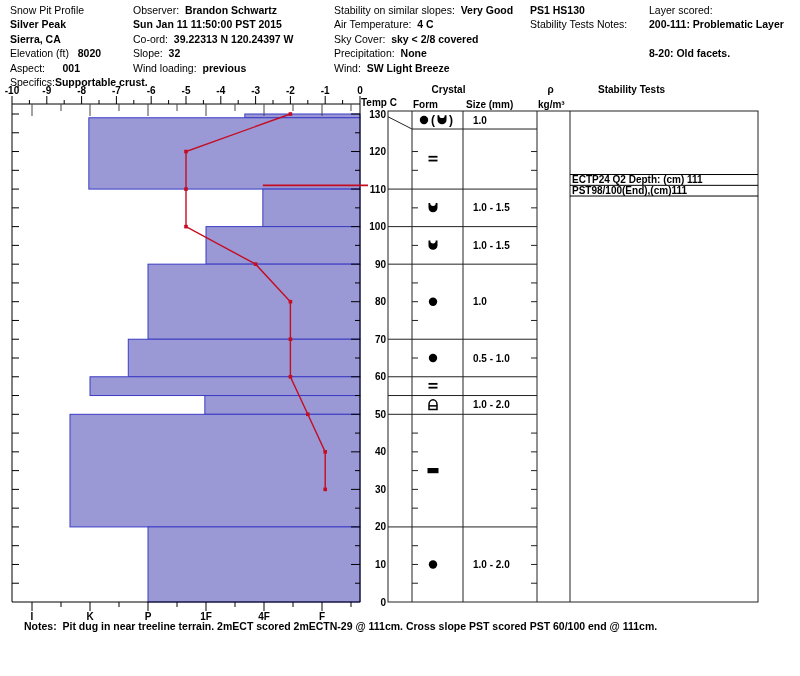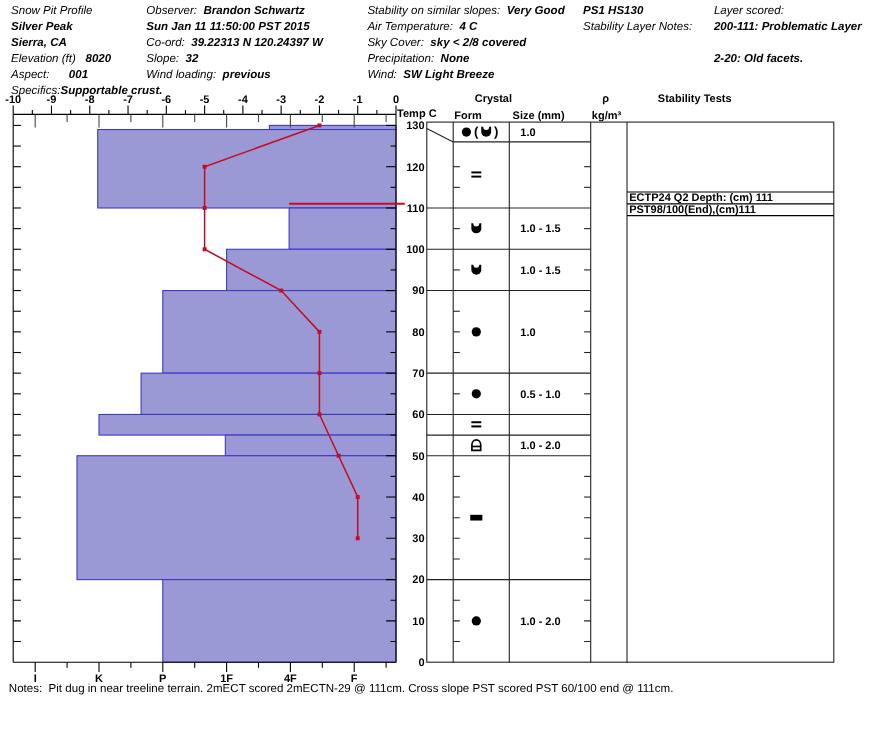--- a/index.html
+++ b/index.html
@@ -1,34 +1,34 @@
 <!DOCTYPE html>
 <html><head>
 <meta charset="utf-8">
 <style>
   html,body{margin:0;padding:0;background:#fff;}
   #page{position:relative;width:800px;height:676px;background:#ffffff;overflow:hidden;
         font-family:"Liberation Sans",sans-serif;color:#000;}
   .hcol{position:absolute;top:3px;white-space:pre;font-size:10.5px;line-height:14.4px;}
-  .hline{height:14.4px;font-style:italic;}
+  .hline{height:14.4px;}
   .b{font-weight:bold;}
   #chart{position:absolute;left:0;top:0;}
-  #notes{position:absolute;left:8px;top:620px;font-size:10.5px;font-weight:normal;white-space:pre;}
+  #notes{position:absolute;left:24px;top:620px;font-size:10.5px;font-weight:bold;white-space:pre;}
   svg text{font-family:"Liberation Sans",sans-serif;}
 </style>
 </head>
 <body>
 
 <div id="page">
   <div id="header">
       <div class="hcol" style="left: 10px;"><div class="hline"><span>Snow Pit Profile</span></div><div class="hline"><span class="b">Silver Peak</span></div><div class="hline"><span class="b">Sierra, CA</span></div><div class="hline"><span>Elevation (ft)   </span><span class="b">8020</span></div><div class="hline"><span>Aspect:      </span><span class="b">001</span></div><div class="hline"><span>Specifics:</span><span class="b">Supportable crust.</span></div></div>
       <div class="hcol" style="left: 133px;"><div class="hline"><span>Observer:  </span><span class="b">Brandon Schwartz</span></div><div class="hline"><span class="b">Sun Jan 11 11:50:00 PST 2015</span></div><div class="hline"><span>Co-ord:  </span><span class="b">39.22313 N 120.24397 W</span></div><div class="hline"><span>Slope:  </span><span class="b">32</span></div><div class="hline"><span>Wind loading:  </span><span class="b">previous</span></div></div>
       <div class="hcol" style="left: 334px;"><div class="hline"><span>Stability on similar slopes:  </span><span class="b">Very Good</span></div><div class="hline"><span>Air Temperature:  </span><span class="b">4 C</span></div><div class="hline"><span>Sky Cover:  </span><span class="b">sky &lt; 2/8 covered</span></div><div class="hline"><span>Precipitation:  </span><span class="b">None</span></div><div class="hline"><span>Wind:  </span><span class="b">SW Light Breeze</span></div></div>
-      <div class="hcol" style="left: 518px; margin-left: 12px;"><div class="hline"><span class="b">PS1 HS130</span></div><div class="hline"><span>Stability Layer Notes:</span></div></div>
-      <div class="hcol" style="left: 649px;"><div class="hline"><span>Layer scored:</span></div><div class="hline"><span class="b">200-111: Problematic Layer</span></div><div class="hline"></div><div class="hline"><span class="b">2-20: Old facets.</span></div></div>
+      <div class="hcol" style="left: 518px; margin-left: 12px;"><div class="hline"><span class="b">PS1 HS130</span></div><div class="hline"><span>Stability Tests Notes:</span></div></div>
+      <div class="hcol" style="left: 649px;"><div class="hline"><span>Layer scored:</span></div><div class="hline"><span class="b">200-111: Problematic Layer</span></div><div class="hline"></div><div class="hline"><span class="b">8-20: Old facets.</span></div></div>
     </div>
   <svg id="chart" width="800" height="676" viewBox="0 0 800 676">
       <g>
         <rect x="244.85999999999999" y="114.00599999999997" width="115.14000000000001" height="3.7538000000000125" fill="#9a99d6" stroke="#3b3bc4" stroke-width="1"></rect>
         <rect x="88.84" y="117.75979999999998" width="271.15999999999997" height="71.32220000000001" fill="#9a99d6" stroke="#3b3bc4" stroke-width="1"></rect>
         <rect x="262.84000000000003" y="189.082" width="97.15999999999997" height="37.53800000000001" fill="#9a99d6" stroke="#3b3bc4" stroke-width="1"></rect>
         <rect x="206" y="226.62" width="154" height="37.53800000000001" fill="#9a99d6" stroke="#3b3bc4" stroke-width="1"></rect>
         <rect x="148" y="264.158" width="212" height="75.07599999999996" fill="#9a99d6" stroke="#3b3bc4" stroke-width="1"></rect>
         <rect x="128.28" y="339.234" width="231.72" height="37.53800000000001" fill="#9a99d6" stroke="#3b3bc4" stroke-width="1"></rect>
         <rect x="90" y="376.772" width="270" height="18.769000000000005" fill="#9a99d6" stroke="#3b3bc4" stroke-width="1"></rect>

